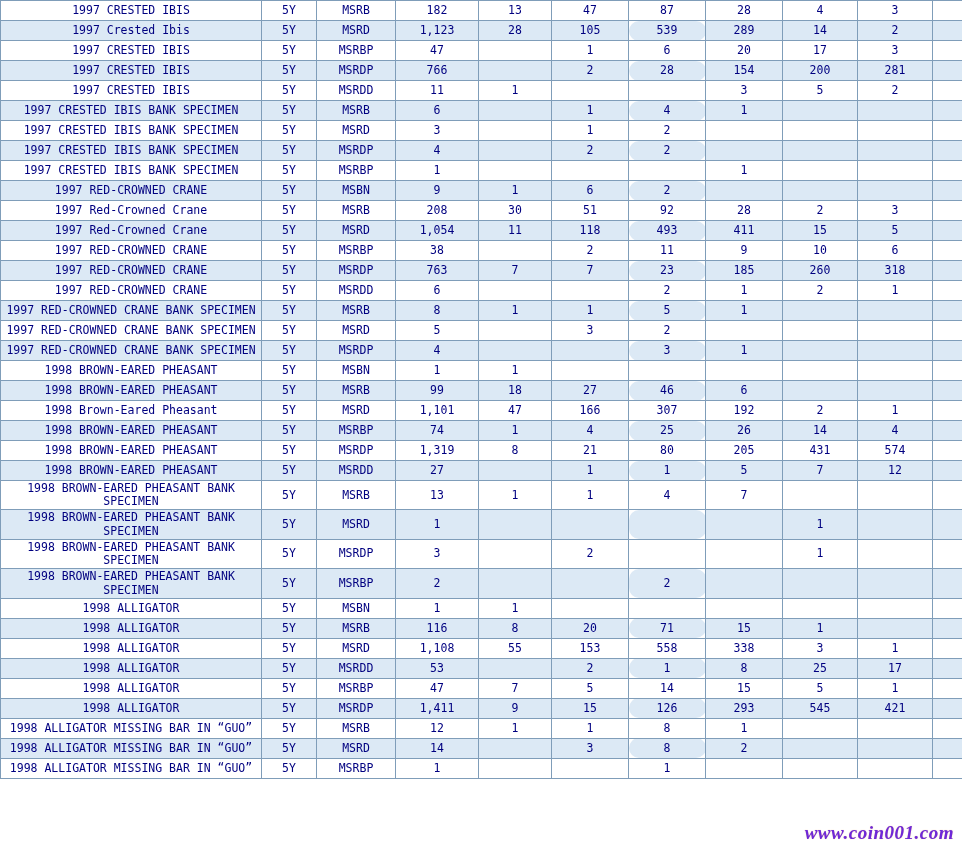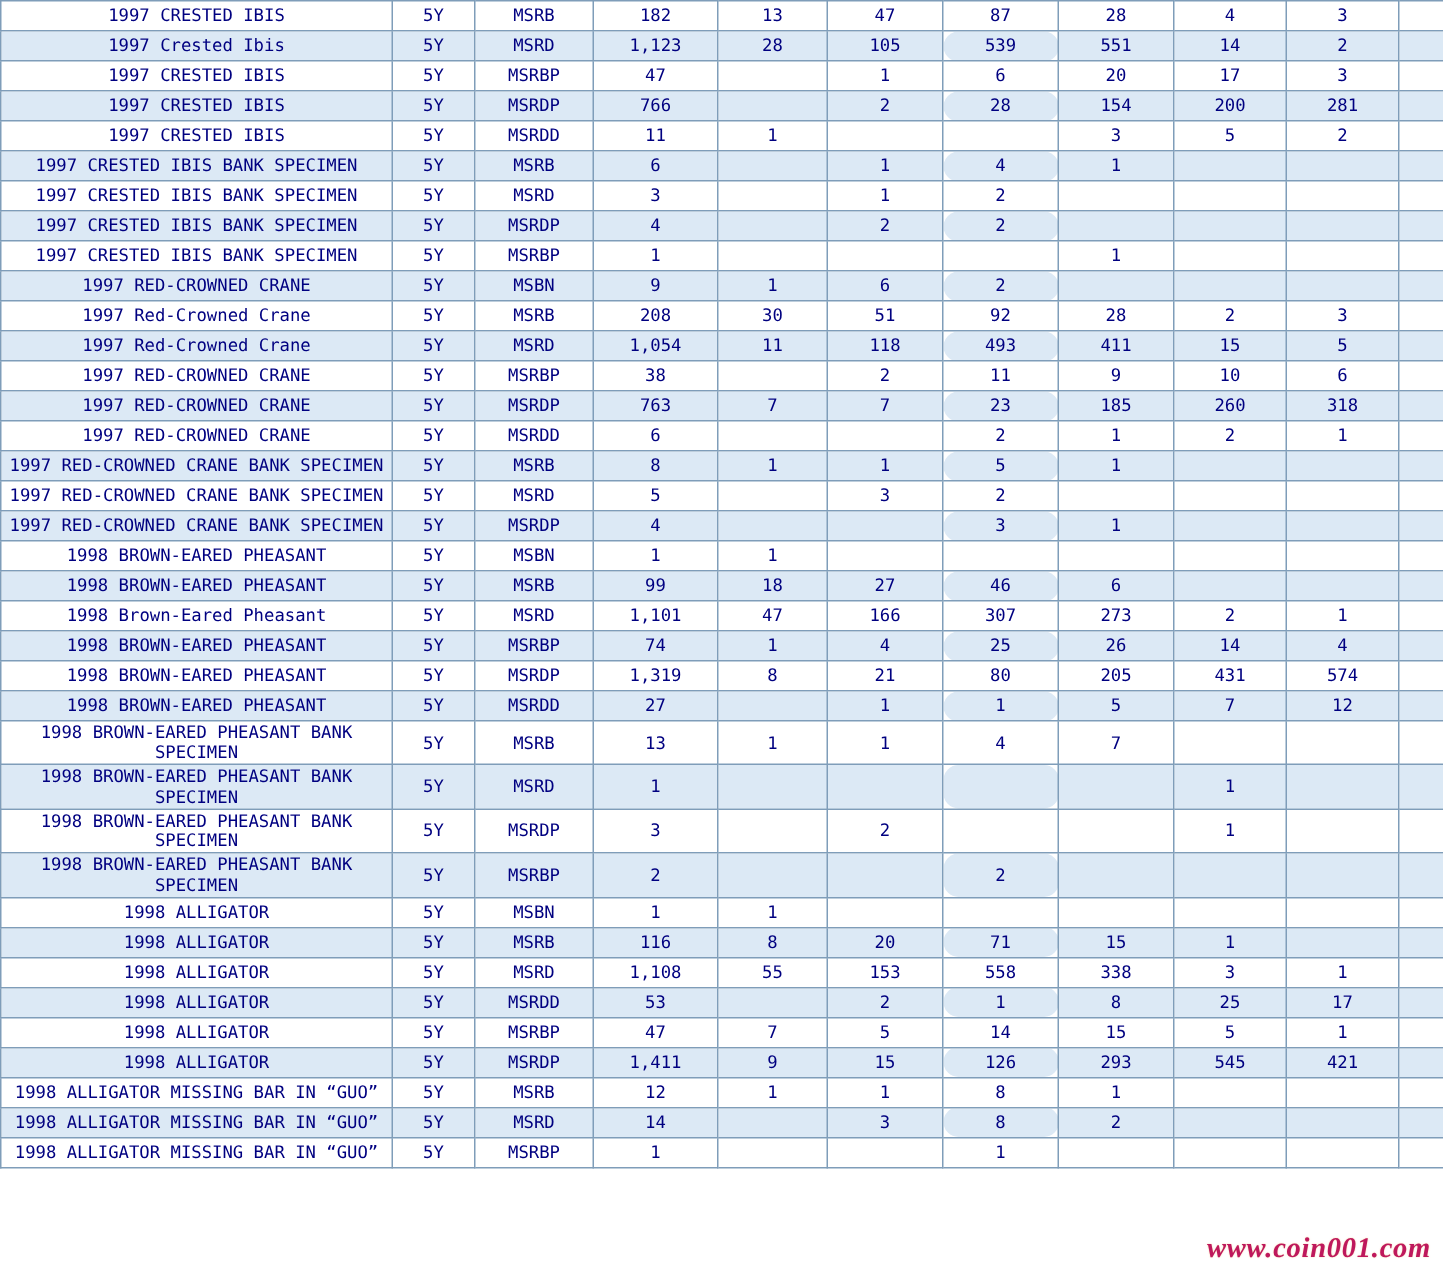--- a/index.html
+++ b/index.html
@@ -50,21 +50,21 @@
   td.c-g6 { width: 70px; }
   td.c-last { width: 70px; }
   .watermark {
     position: absolute;
     right: 8px;
     bottom: 6px;
     font-family: "Liberation Serif", serif;
     font-size: 19px;
     font-weight: bold;
     font-style: italic;
-    color: #be185d;
+    color: #6d28d9;
     letter-spacing: 0.5px;
     text-shadow: 0 0 1px rgba(240,160,80,0.6);
     pointer-events: none;
   }
 </style>
 </head>
 <body>
 
 <table class="grading-table">
   <tbody>
@@ -82,21 +82,21 @@
         <td class="c-last"></td>
       </tr>
       <tr class="alt">
         <td class="c-desc">1997 Crested Ibis</td>
         <td class="c-serv">5Y</td>
         <td class="c-code">MSRD</td>
         <td class="c-total">1,123</td>
         <td class="c-g1">28</td>
         <td class="c-g2">105</td>
         <td class="c-g3">539</td>
-        <td class="c-g4">551</td>
+        <td class="c-g4">289</td>
         <td class="c-g5">14</td>
         <td class="c-g6">2</td>
         <td class="c-last"></td>
       </tr>
       <tr class="plain">
         <td class="c-desc">1997 CRESTED IBIS</td>
         <td class="c-serv">5Y</td>
         <td class="c-code">MSRBP</td>
         <td class="c-total">47</td>
         <td class="c-g1"></td>
@@ -329,21 +329,21 @@
         <td class="c-last"></td>
       </tr>
       <tr class="plain">
         <td class="c-desc">1998 Brown-Eared Pheasant</td>
         <td class="c-serv">5Y</td>
         <td class="c-code">MSRD</td>
         <td class="c-total">1,101</td>
         <td class="c-g1">47</td>
         <td class="c-g2">166</td>
         <td class="c-g3">307</td>
-        <td class="c-g4">273</td>
+        <td class="c-g4">192</td>
         <td class="c-g5">2</td>
         <td class="c-g6">1</td>
         <td class="c-last"></td>
       </tr>
       <tr class="alt">
         <td class="c-desc">1998 BROWN-EARED PHEASANT</td>
         <td class="c-serv">5Y</td>
         <td class="c-code">MSRBP</td>
         <td class="c-total">74</td>
         <td class="c-g1">1</td>

